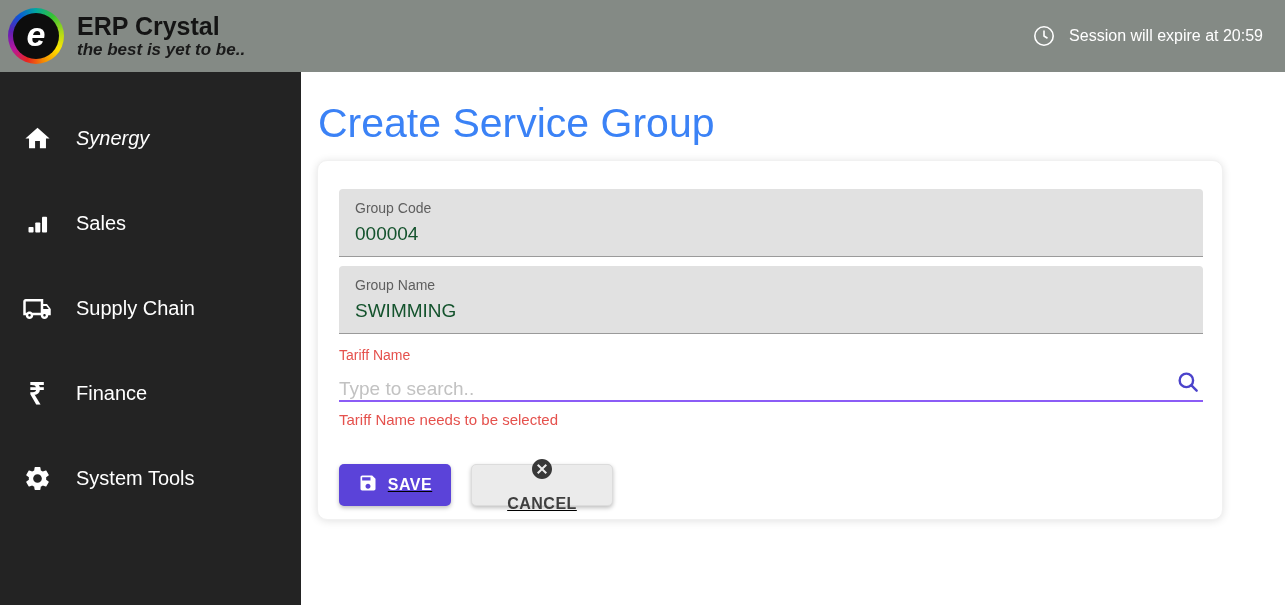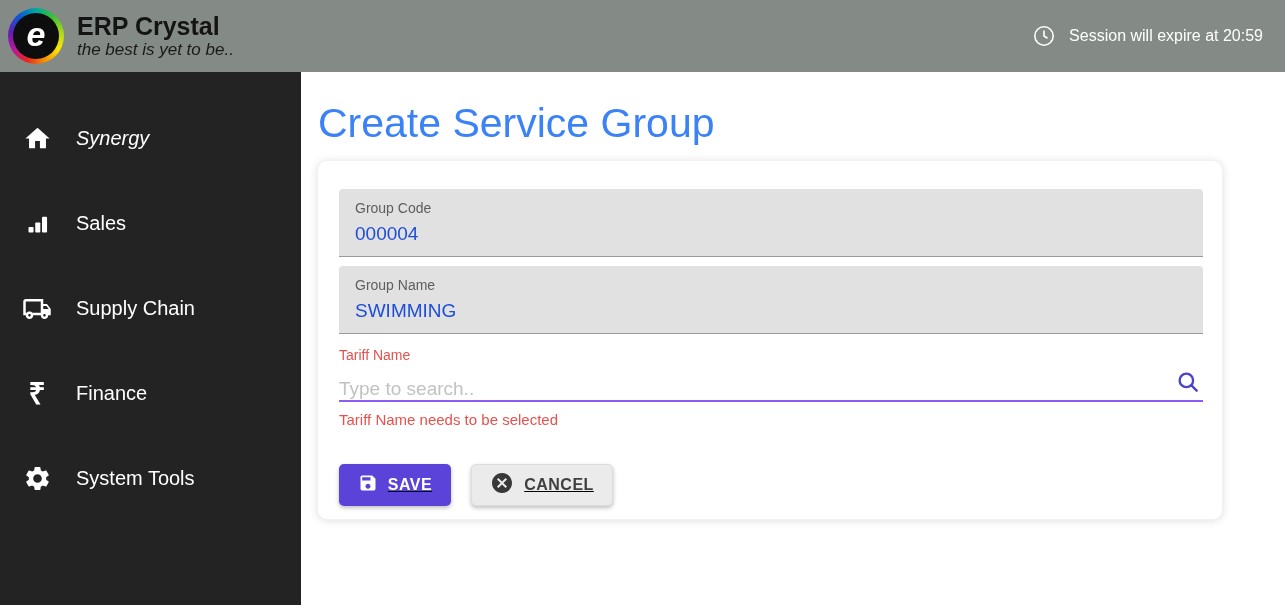--- a/index.html
+++ b/index.html
@@ -8,55 +8,55 @@
   
   .header { height:72px; background:#848a85; display:flex; align-items:center; position:relative; }
   .brand { display:flex; align-items:center; gap:13px; padding-left:8px; cursor:pointer; }
   .logo { width:56px; height:56px; border-radius:50%; flex:0 0 auto;
           background:conic-gradient(from 200deg,#e8251f,#b5179e,#5f1fb5,#0a58d6,#00a7a0,#35c135,#a8d81a,#ffe600,#f59300,#e8251f);
           display:flex; align-items:center; justify-content:center; }
   .logo-inner { width:46px; height:46px; border-radius:50%; background:#0d0d0d; color:#fff;
                 display:flex; align-items:center; justify-content:center;
                 font-size:34px; font-weight:bold; font-style:italic; line-height:1; padding-bottom:4px; }
   .brand-title { font-size:25px; font-weight:bold; color:#141414; line-height:1.15; }
-  .brand-tagline { font-size:17px; font-style:italic; color:#1a1a1a; }
+  .brand-tagline { font-size:17px; font-style:italic; color:#1a1a1a;font-weight:bold; }
   .session { margin-left:auto; display:flex; align-items:center; gap:10px; color:#fff; font-size:16px; padding-right:22px; }
 
   
   .body-row { display:flex; height:533px; }
   .sidebar { width:301px; background:#232323; padding-top:24px; flex:0 0 auto; }
   .side-item { height:85px; display:flex; align-items:center; gap:24px; padding-left:22px; color:#fff; font-size:20px; cursor:pointer; }
   .side-icon { width:30px; display:flex; justify-content:center; align-items:center; }
   .italic-label { font-style:italic; }
   .rupee { font-size:30px; font-weight:600; color:#fff; line-height:1; }
 
   
   .main { flex:1; background:#fff; padding:12px 0 0 16px; }
   .page-title { font-size:41px; font-weight:400; color:#3b82f6; margin:16px 0 13px 1px; }
   .card { width:906px; height:360px; background:#fff; border:1px solid #f1f1f1; border-radius:10px;
           box-shadow:0 1px 8px rgba(0,0,0,0.12); padding:28px 19px 0 21px; }
 
   .field { background:#e1e1e1; border-bottom:1px solid #9a9a9a; border-radius:4px 4px 0 0;
            height:68px; padding:11px 16px; margin-bottom:9px; }
   .field-label { font-size:14px; color:#5e5e5e; }
-  .field-value { font-size:19px; color:#1d4ed8; margin-top:7px; }
+  .field-value { font-size:19px; color:#14532d; margin-top:7px; }
 
   .tariff-label { margin-top:13px; font-size:14px; color:#e5514d; }
   .search-row { margin-top:6px; display:flex; align-items:flex-end; border-bottom:2px solid #8b5cf6; padding-bottom:0; }
   .search-input { flex:1; border:none; outline:none; font-size:19px; color:#555; background:transparent; }
   .search-input::placeholder { color:#c2c2c2; }
   .search-btn { background:none; border:none; cursor:pointer; display:flex; align-items:center; padding:0 2px 2px 0; }
   .error-text { margin-top:9px; font-size:15px; color:#e5514d; }
 
   .btn-row { margin-top:36px; display:flex; gap:20px;text-decoration:underline; }
   .btn { height:42px; border:none; border-radius:5px; display:flex; align-items:center; justify-content:center;
          gap:10px; font-family:"Liberation Sans", sans-serif; font-size:16px; font-weight:bold; letter-spacing:0.5px;
          cursor:pointer; box-shadow:0 2px 4px rgba(0,0,0,0.25); }
   .btn-save { width:112px; background:#5b43d9; color:#fff; }
-  .btn-cancel { width:142px; background:#ebebeb; color:#3f3f3f; border:1px solid #dcdcdc; }
+  .btn-cancel { width:142px; background:#ebebeb; color:#3f3f3f; border:1px solid #dcdcdc;flex-direction:column; }
 </style>
 </head>
 <body>
 
 <div class="header">
   <div class="brand">
     <div class="logo">
       <div class="logo-inner">e</div>
     </div>
     <div class="brand-text">

